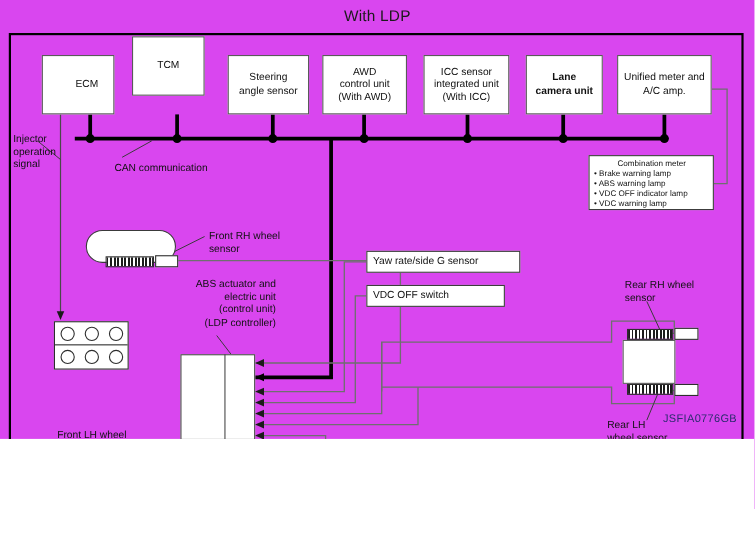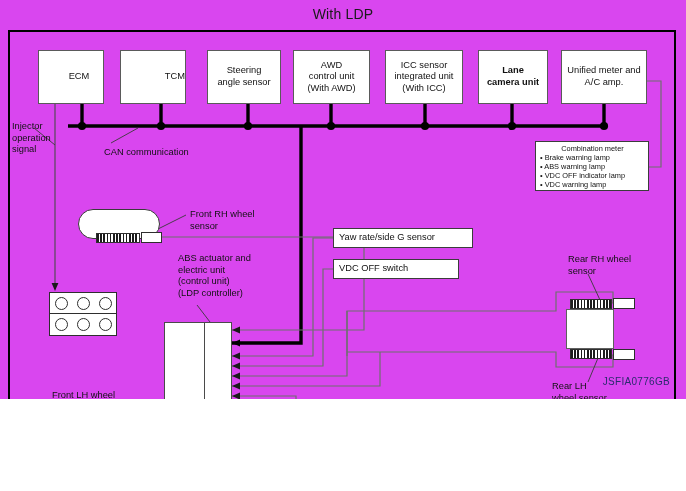--- a/index.html
+++ b/index.html
@@ -242,21 +242,21 @@
     <line x1="197" y1="305" x2="210" y2="322" stroke="#3a3a3a" stroke-width="0.9"></line>
 
     <line x1="588" y1="274" x2="600" y2="300" stroke="#3a3a3a" stroke-width="0.9"></line>
     <line x1="588" y1="382" x2="598" y2="358" stroke="#3a3a3a" stroke-width="0.9"></line>
   </svg>
 
   <div class="node-box" style="left:38px; top:50px; width:66px; height:54px;padding-left:16px;">
     <span>ECM</span>
   </div>
 
-  <div class="node-box" style="left:120px; top:50px; width:66px; height:54px;justify-content:flex-end;">
+  <div class="node-box" style="left:120px; top:33px; width:66px; height:54px;">
     <span>TCM</span>
   </div>
 
   <div class="node-box" style="left:293px; top:50px; width:77px; height:54px;">
     <span>AWD
 control unit
 (With AWD)</span>
   </div>
 
   <div class="node-box" style="left:207px; top:50px; width:74px; height:54px;">
@@ -290,21 +290,21 @@
 
   <div class="callout" style="left:12px; top:121px;">Injector
 operation
 signal</div>
 
   <div class="callout" style="left:104px; top:147px;">CAN communication</div>
 
   <div class="callout" style="left:190px; top:209px;">Front RH wheel
 sensor</div>
 
-  <div class="callout" style="left:178px; top:253px;">ABS actuator and
+  <div class="callout" style="left:178px; top:253px;text-align:right;">ABS actuator and
 electric unit
 (control unit)
 (LDP controller)</div>
 
   <div class="callout" style="left:52px; top:390px;">Front LH wheel
 sensor</div>
 
   <div class="callout" style="left:568px; top:254px;">Rear RH wheel
 sensor</div>
 

